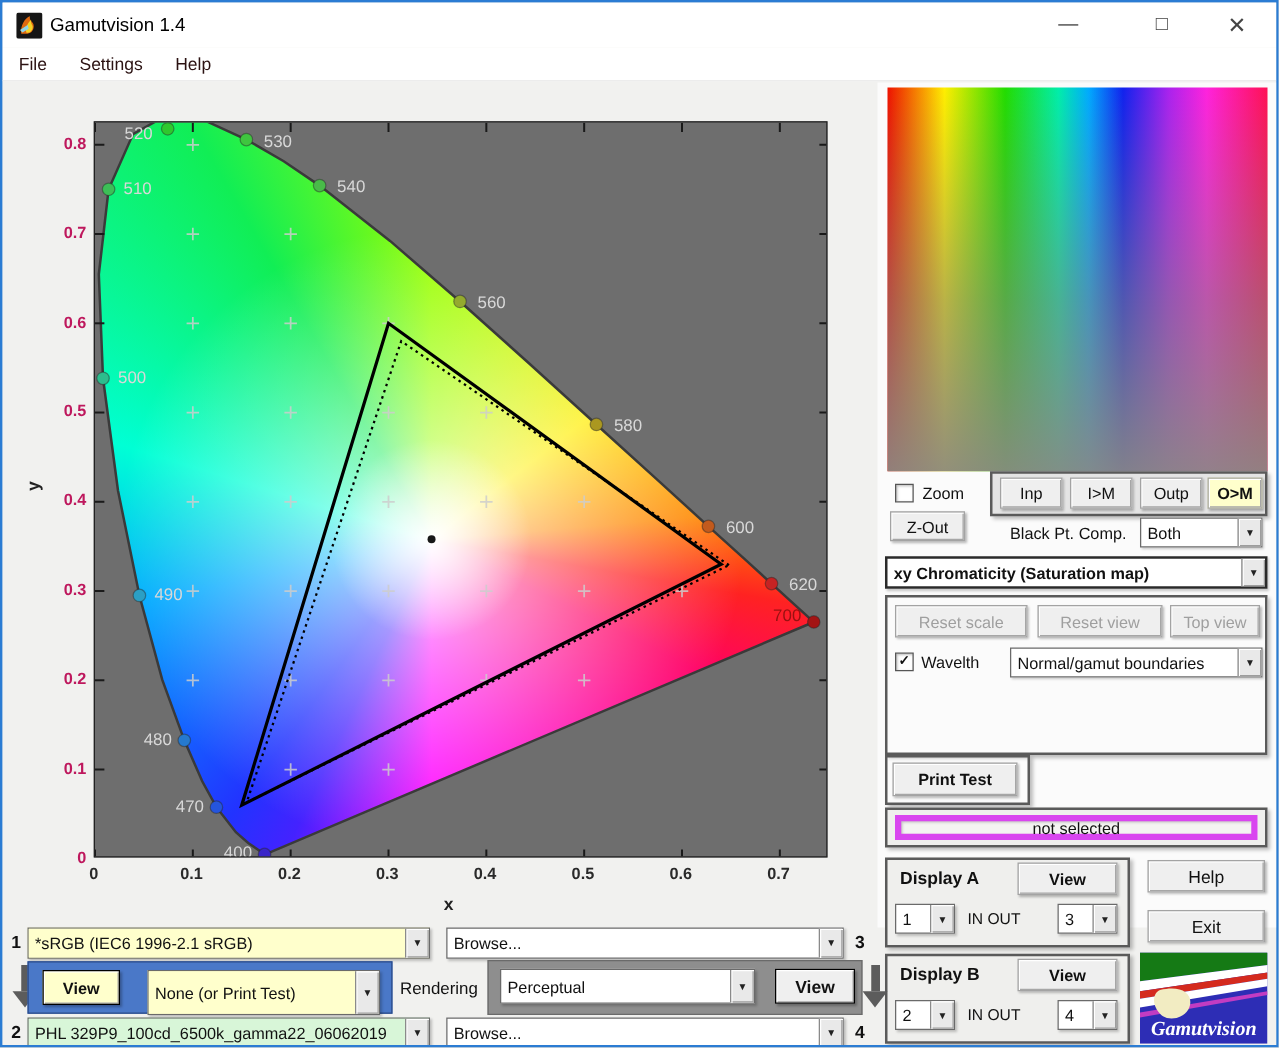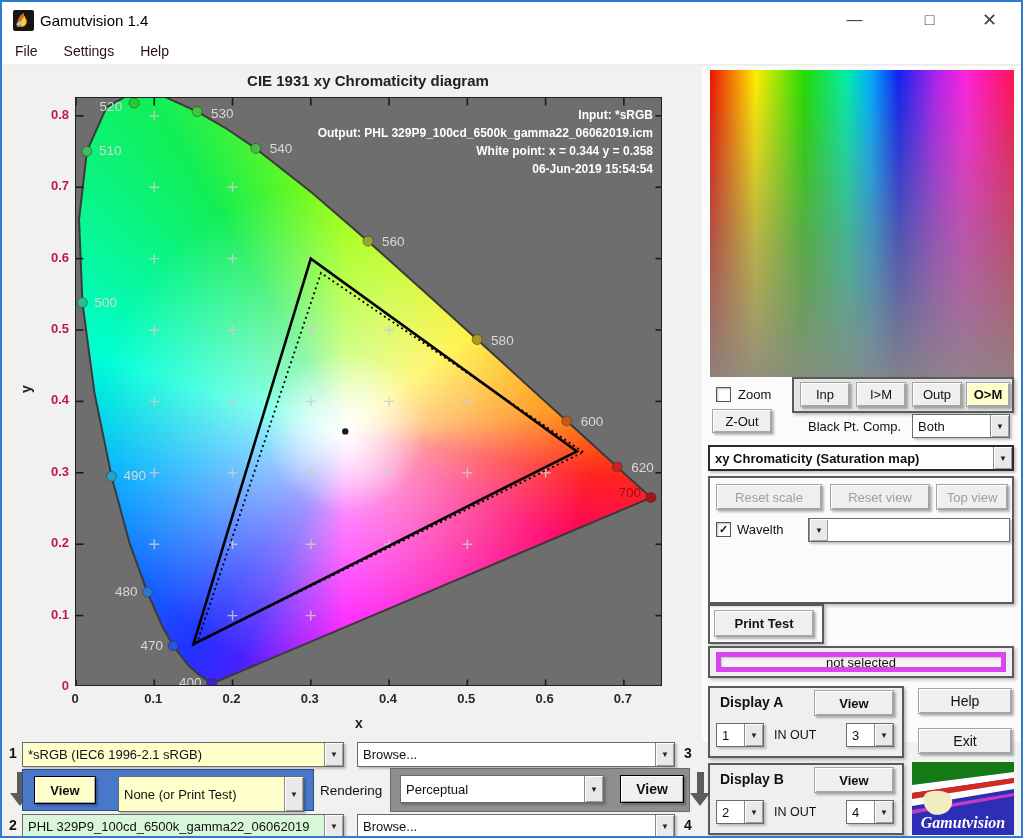--- a/index.html
+++ b/index.html
@@ -66,21 +66,20 @@
   <div class="winbtn" style="left:965px;font-size:18px">✕</div>
 
   <div class="abs" id="menubar">
     <span class="menu-item">File</span>
     <span class="menu-item">Settings</span>
     <span class="menu-item">Help</span>
   </div>
 
   <div class="abs" id="figure">
     <div class="abs" id="right-white"></div>
-    <div class="abs" id="chart-title">CIE 1931 xy Chromaticity diagram</div>
 
     <div class="abs" id="plot">
       <div id="horseshoe" style="clip-path: polygon(136.3px 585.4px, 135.1px 585.6px, 132.2px 582.9px, 122.6px 576.4px, 112.7px 567.8px, 97.1px 547.7px, 85.8px 527px, 71.5px 494.3px, 53.8px 445.7px, 35.5px 378.4px, 18.4px 294.4px, 6.4px 204.6px, 3.1px 121.5px, 10.9px 53.4px, 30.4px 9.3px, 58.2px -6.3px, 89.4px -0.9px, 121.1px 13.6px, 151px 31px, 179.7px 50.5px, 236.1px 94.7px, 292px 143.1px, 347.6px 193px, 401.1px 241.6px, 450.2px 286.1px, 490.7px 323.1px, 521.1px 350.5px, 541.2px 368.9px, 562.7px 388.5px, 575px 399.6px);"></div>
       <svg id="plot-svg" width="587" height="589">
           <path d="M73.26666666666667,446.2121212121212 L83.26666666666667,446.2121212121212 M78.26666666666667,441.2121212121212 L78.26666666666667,451.2121212121212" stroke="rgba(205,205,205,.85)" stroke-width="1.4"></path>
           <path d="M73.26666666666667,374.8181818181818 L83.26666666666667,374.8181818181818 M78.26666666666667,369.8181818181818 L78.26666666666667,379.8181818181818" stroke="rgba(205,205,205,.85)" stroke-width="1.4"></path>
           <path d="M73.26666666666667,303.4242424242424 L83.26666666666667,303.4242424242424 M78.26666666666667,298.4242424242424 L78.26666666666667,308.4242424242424" stroke="rgba(205,205,205,.85)" stroke-width="1.4"></path>
           <path d="M73.26666666666667,232.030303030303 L83.26666666666667,232.030303030303 M78.26666666666667,227.030303030303 L78.26666666666667,237.030303030303" stroke="rgba(205,205,205,.85)" stroke-width="1.4"></path>
           <path d="M73.26666666666667,160.63636363636363 L83.26666666666667,160.63636363636363 M78.26666666666667,155.63636363636363 L78.26666666666667,165.63636363636363" stroke="rgba(205,205,205,.85)" stroke-width="1.4"></path>
           <path d="M73.26666666666667,89.24242424242425 L83.26666666666667,89.24242424242425 M78.26666666666667,84.24242424242425 L78.26666666666667,94.24242424242425" stroke="rgba(205,205,205,.85)" stroke-width="1.4"></path>
@@ -166,26 +165,20 @@
           <circle cx="401.1166666666666" cy="241.59709090909092" r="5" fill="#ab9820" stroke="rgba(40,40,40,.45)" stroke-width="1"></circle>
           <text x="415.1166666666666" y="246.59709090909092" fill="#d8d8d8" text-anchor="start" font-size="13.5" font-family="Liberation Sans, sans-serif">580</text>
           <circle cx="490.73199999999997" cy="323.05757575757576" r="5" fill="#c25a1d" stroke="rgba(40,40,40,.45)" stroke-width="1"></circle>
           <text x="504.73199999999997" y="328.05757575757576" fill="#d8d8d8" text-anchor="start" font-size="13.5" font-family="Liberation Sans, sans-serif">600</text>
           <circle cx="541.214" cy="368.89248484848486" r="5" fill="#c62323" stroke="rgba(40,40,40,.45)" stroke-width="1"></circle>
           <text x="555.214" y="373.89248484848486" fill="#d8d8d8" text-anchor="start" font-size="13.5" font-family="Liberation Sans, sans-serif">620</text>
           <circle cx="575.0252" cy="399.5918787878788" r="5" fill="#a31414" stroke="rgba(40,40,40,.45)" stroke-width="1"></circle>
           <text x="565.0252" y="398.5918787878788" fill="#991111" text-anchor="end" font-size="13.5" font-family="Liberation Sans, sans-serif">700</text>
           <circle cx="269.2373333333333" cy="333.40969696969694" r="3.2" fill="#181818"></circle>
         </svg>
-      <div id="plot-info">
-        <div>Input:  *sRGB</div>
-        <div>Output: PHL 329P9_100cd_6500k_gamma22_06062019.icm</div>
-        <div>White point:  x = 0.344  y = 0.358</div>
-        <div>06-Jun-2019 15:54:54</div>
-      </div>
     </div>
     <div class="abs" id="xlabel">x</div>
     <div class="abs" id="ylabel">y</div>
 
     <div class="abs" style="left:708px;top:5px;width:304px;height:307px;
       background:
         linear-gradient(to bottom, rgba(128,128,128,0) 0%, rgba(130,130,128,.55) 55%, rgba(138,136,132,.92) 100%),
         linear-gradient(to right, #ee1100 0%, #ffee00 15%, #22dd00 31%, #00eeaa 45%, #00aaff 53%, #1122ee 62%, #aa22ee 74%, #ff22dd 84%, #ff1155 100%);"></div>
 
     <div class="abs" style="left:714px;top:322px;display:flex;align-items:center;gap:7px">
@@ -211,20 +204,21 @@
 
     <div class="abs frame" style="left:706px;top:411px;width:306px;height:128px"></div>
     <div class="abs btn disabled" style="left:714px;top:419px;width:106px;height:26px">Reset scale</div>
     <div class="abs btn disabled" style="left:828px;top:419px;width:100px;height:26px">Reset view</div>
     <div class="abs btn disabled" style="left:934px;top:419px;width:72px;height:26px">Top view</div>
     <div class="abs" style="left:714px;top:457px;display:flex;align-items:center;gap:6px">
       <span class="cb">✓</span>
       <span class="lbl">Wavelth</span>
     </div>
     <div class="abs dd" style="left:806px;top:453px;width:202px;height:24px">
+      <span class="dd-text">Normal/gamut boundaries</span>
       <span class="dd-btn">▼</span>
     </div>
 
     <div class="abs frame" style="left:706px;top:539px;width:116px;height:40px"></div>
     <div class="abs btn bold" style="left:712px;top:545px;width:100px;height:27px">Print Test</div>
     <div class="abs frame" style="left:706px;top:581px;width:306px;height:32px;background:#efefed"></div>
     <div class="abs sunken" style="left:714px;top:587px;width:290px;height:20px">not selected</div>
 
     <div class="abs frame" style="left:706px;top:621px;width:196px;height:72px;background:#efefed"></div>
     <span class="abs lbl" style="left:718px;top:629px;font-weight:bold;font-size:14px">Display A</span>

